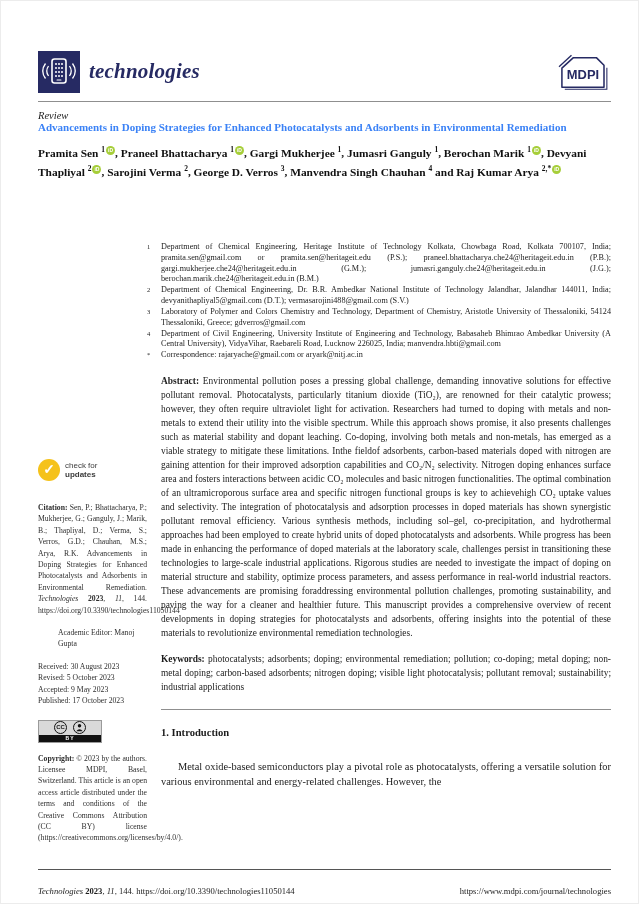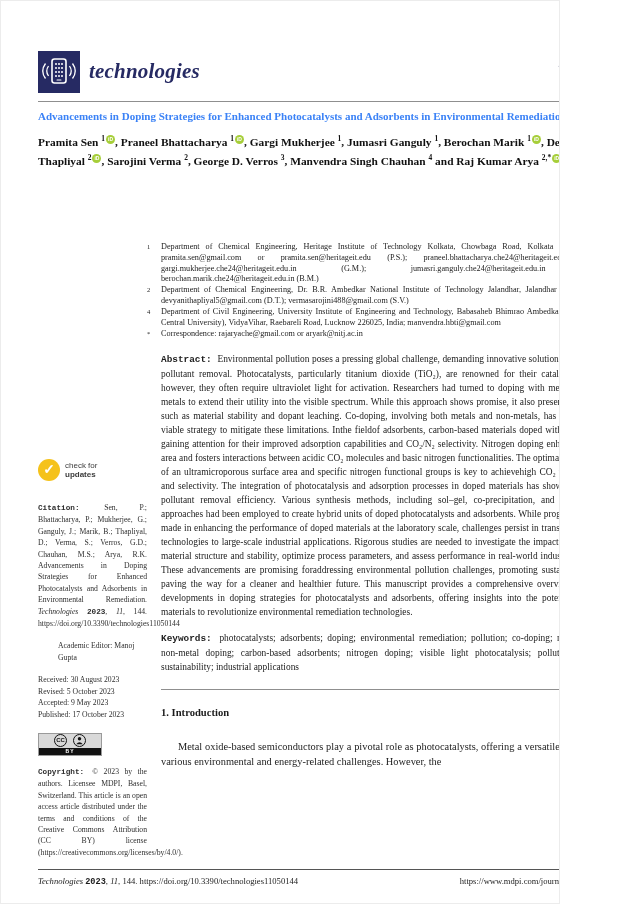--- a/index.html
+++ b/index.html
@@ -6,21 +6,21 @@
     --navy:#262a63;
     --orcid:#A6CE39;
     --updates-yellow:#F5C21B;
     --ink:#1c1c1c;
     --gray-ink:#2e2e2e;
   }
   *{box-sizing:border-box;margin:0;padding:0;}
   html,body{background:#ffffff;}
   body{font-family:"Liberation Serif","DejaVu Serif",serif;color:var(--ink);}
   .page{
-    position:relative;width:560px;height:904px;background:#fff;
+    position:relative;width:639px;height:904px;background:#fff;
     overflow:hidden;border:1px solid #ececec;
   }
 
   
   .header{position:absolute;left:37px;top:47px;width:573px;height:47px;
     display:flex;justify-content:space-between;align-items:center;}
   .brand{display:flex;align-items:center;gap:9px;}
   .brand-box{width:42px;height:42px;background:var(--navy);display:flex;align-items:center;justify-content:center;}
   .journal-name{font-size:21px;font-weight:700;font-style:italic;color:var(--navy);letter-spacing:0.2px;}
   .mdpi-logo{width:58px;height:44px;}
@@ -40,21 +40,21 @@
   .rightcol{position:absolute;left:146px;top:241px;width:464px;}
   .affil-row{display:flex;font-size:8.2px;line-height:1.32;color:var(--ink);}
   .affil-marker{width:14px;flex:none;font-size:6.5px;padding-top:1px;text-align:left;}
   .affil-text{width:450px;text-align:justify;}
   .abstract{margin-left:14px;margin-top:13px;width:450px;font-size:9.4px;line-height:14px;text-align:justify;}
   .keywords{margin-left:14px;margin-top:12px;width:450px;font-size:9.4px;line-height:14px;text-align:justify;}
   .section-rule{margin-left:14px;margin-top:15px;width:450px;border-top:1px solid #8f8f8f;}
   .intro-heading{margin-left:14px;margin-top:17px;font-size:10.6px;font-weight:700;}
   .intro-text{margin-left:14px;margin-top:22px;width:450px;font-size:10.4px;line-height:1.42;text-align:justify;text-indent:17px;}
 
-  .seg-bold{font-weight:700;font-family:Liberation Mono, monospace;}
+  .seg-bold{font-weight:700;}
   .seg-italic{font-style:italic;}
 
   
   .sidebar{position:absolute;left:37px;top:458px;width:109px;font-size:7.7px;line-height:11.4px;color:var(--gray-ink);}
   .updates-badge{display:flex;align-items:center;gap:5px;cursor:pointer;}
   .updates-circle{width:22px;height:22px;border-radius:50%;background:var(--updates-yellow);
     color:#fff;display:flex;align-items:center;justify-content:center;
     font-family:"Liberation Sans",sans-serif;font-size:14px;font-weight:700;}
   .updates-text{font-family:"Liberation Sans",sans-serif;font-size:8px;line-height:9px;color:#3c3c3c;}
   .updates-text .strong{font-weight:700;}
@@ -66,21 +66,21 @@
   .cc-top{flex:1;display:flex;align-items:center;justify-content:center;gap:6px;}
   .cc-circle{width:13px;height:13px;border-radius:50%;border:1.4px solid #111;display:flex;
     align-items:center;justify-content:center;font-family:"Liberation Sans",sans-serif;
     font-size:6px;font-weight:700;color:#111;}
   .cc-bar{height:7px;background:#111;color:#fff;font-family:"Liberation Sans",sans-serif;
     font-size:5px;font-weight:700;text-align:center;line-height:7px;letter-spacing:1px;}
   .copyright-block{margin-top:10px;text-align:justify;}
 
   
   .footer{position:absolute;left:37px;top:868px;width:573px;border-top:1.3px solid #555;
-    padding-top:6px;display:flex;justify-content:space-between;font-size:8.6px;color:var(--ink);}
+    padding-top:16px;display:flex;justify-content:space-between;font-size:8.6px;color:var(--ink);}
 </style>
 </head>
 <body>
 
 <div class="page">
 
   <div class="header">
     <div class="brand">
       <div class="brand-box">
         <svg width="40" height="40" viewBox="0 0 40 40">
@@ -111,33 +111,38 @@
     <svg class="mdpi-logo" viewBox="0 0 60 46">
       <path d="M9 39 L9 19 L21 8 L45 8 L53 16 L53 39 Z" fill="none" stroke="#262a63" stroke-width="1.6" stroke-linejoin="round"></path>
       <path d="M6 17.5 L19 5.5" fill="none" stroke="#262a63" stroke-width="1.4"></path>
       <path d="M56 18.5 L56 41 L12 41" fill="none" stroke="#262a63" stroke-width="1.1"></path>
       <text x="31" y="30" text-anchor="middle" font-family="Liberation Sans, sans-serif" font-size="13.5" font-weight="bold" fill="#262a63" aria-label="MDPI">MDPI</text>
     </svg>
   </div>
   <div class="header-rule"></div>
 
   <div class="titleblock">
+    <div class="review-label">Review</div>
     <div class="paper-title">Advancements in Doping Strategies for Enhanced Photocatalysts and Adsorbents in Environmental Remediation</div>
     <div class="authors"><span>Pramita Sen </span><sup class="au-sup">1</sup><span class="orcid">iD</span><span>, </span><span>Praneel Bhattacharya </span><sup class="au-sup">1</sup><span class="orcid">iD</span><span>, </span><span>Gargi Mukherjee </span><sup class="au-sup">1</sup><span>, </span><span>Jumasri Ganguly </span><sup class="au-sup">1</sup><span>, </span><span>Berochan Marik </span><sup class="au-sup">1</sup><span class="orcid">iD</span><span>, </span><span>Devyani Thapliyal </span><sup class="au-sup">2</sup><span class="orcid">iD</span><span>, </span><span>Sarojini Verma </span><sup class="au-sup">2</sup><span>, </span><span>George D. Verros </span><sup class="au-sup">3</sup><span>, </span><span>Manvendra Singh Chauhan </span><sup class="au-sup">4</sup><span> </span><span>and Raj Kumar Arya </span><sup class="au-sup">2,*</sup><span class="orcid">iD</span><span></span></div>
   </div>
 
   <div class="rightcol">
     <div>
         <div class="affil-row">
           <span class="affil-marker">1</span>
           <div class="affil-text">Department of Chemical Engineering, Heritage Institute of Technology Kolkata, Chowbaga Road, Kolkata 700107, India; pramita.sen@gmail.com or pramita.sen@heritageit.edu (P.S.); praneel.bhattacharya.che24@heritageit.edu.in (P.B.); gargi.mukherjee.che24@heritageit.edu.in (G.M.); jumasri.ganguly.che24@heritageit.edu.in (J.G.); berochan.marik.che24@heritageit.edu.in (B.M.)</div>
         </div>
         <div class="affil-row">
           <span class="affil-marker">2</span>
           <div class="affil-text">Department of Chemical Engineering, Dr. B.R. Ambedkar National Institute of Technology Jalandhar, Jalandhar 144011, India; devyanithapliyal5@gmail.com (D.T.); vermasarojini488@gmail.com (S.V.)</div>
+        </div>
+        <div class="affil-row">
+          <span class="affil-marker">3</span>
+          <div class="affil-text">Laboratory of Polymer and Colors Chemistry and Technology, Department of Chemistry, Aristotle University of Thessaloniki, 54124 Thessaloniki, Greece; gdverros@gmail.com</div>
         </div>
         <div class="affil-row">
           <span class="affil-marker">4</span>
           <div class="affil-text">Department of Civil Engineering, University Institute of Engineering and Technology, Babasaheb Bhimrao Ambedkar University (A Central University), VidyaVihar, Raebareli Road, Lucknow 226025, India; manvendra.hbti@gmail.com</div>
         </div>
         <div class="affil-row">
           <span class="affil-marker">*</span>
           <div class="affil-text">Correspondence: rajaryache@gmail.com or aryark@nitj.ac.in</div>
         </div>
       </div>

